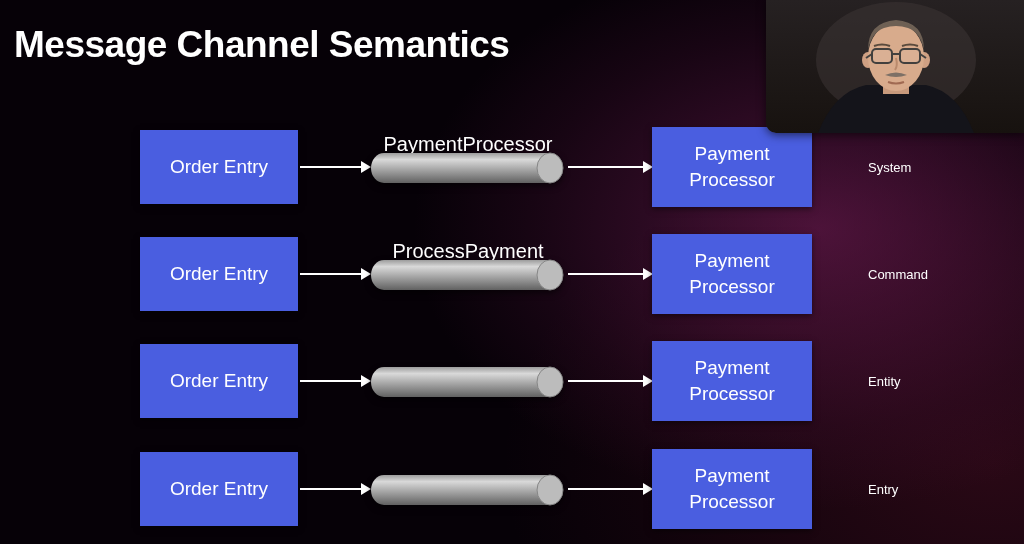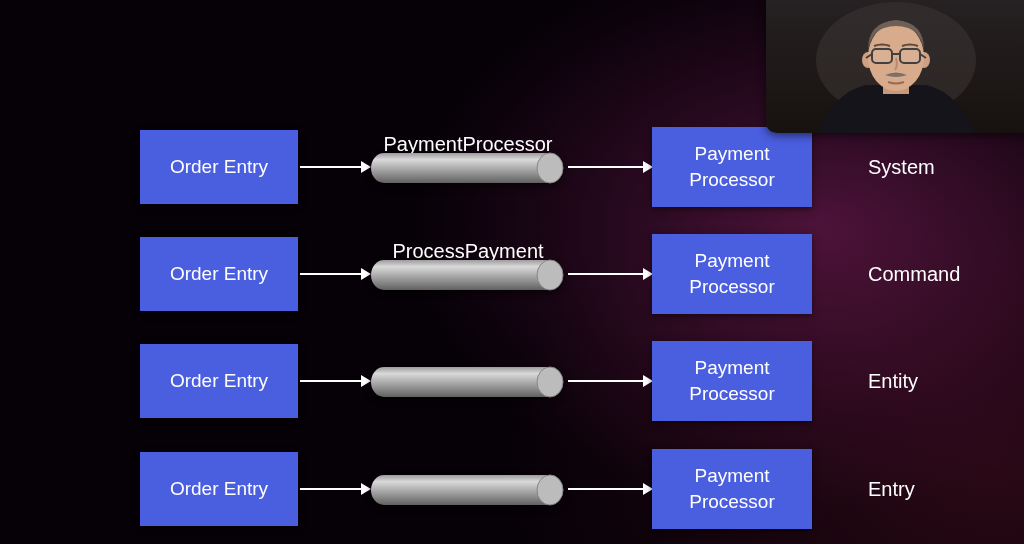--- a/index.html
+++ b/index.html
@@ -43,21 +43,21 @@
   .arrow::after{
     content:"";position:absolute;right:-9px;top:-5px;
     border-left:10px solid #fff;
     border-top:6px solid transparent;
     border-bottom:6px solid transparent;
   }
   .arrow.a1{left:300px;width:62px;}
   .arrow.a2{left:568px;width:76px;}
   .semantic-label{
     position:absolute;left:868px;top:52px;transform:translateY(-50%);
-    font-size:20px;color:#fff;white-space:nowrap;
+    font-size:13px;color:#fff;white-space:nowrap;
   }
   .webcam{
     position:absolute;left:766px;top:0;width:258px;height:133px;
     border-bottom-left-radius:10px;
     overflow:hidden;
     box-shadow:0 2px 10px rgba(0,0,0,0.6);
   }
   .defs-holder{position:absolute;width:0;height:0;overflow:hidden;}
 </style>
 </head>
@@ -73,20 +73,21 @@
         <stop offset="55%" stop-color="#a6a6a6"></stop>
         <stop offset="100%" stop-color="#616161"></stop>
       </linearGradient>
       <linearGradient id="camBg" x1="0" y1="0" x2="0" y2="1">
         <stop offset="0%" stop-color="#262122"></stop>
         <stop offset="100%" stop-color="#17120f"></stop>
       </linearGradient>
     </defs>
   </svg>
 
+  <div class="slide-title">Message Channel Semantics</div>
 
   <div class="row" style="top:115px;">
     <div class="src-box">Order Entry</div>
     <div class="channel-label">PaymentProcessor</div>
     <div class="arrow a1"></div>
     <svg class="cylinder" viewBox="0 0 196 32">
       <rect x="14" y="1" width="166" height="30" fill="url(#cylBody)"></rect>
       <ellipse cx="14" cy="16" rx="13" ry="15" fill="url(#cylBody)"></ellipse>
       <ellipse cx="180" cy="16" rx="13" ry="15" fill="#bcbcbc" stroke="#868686" stroke-width="1"></ellipse>
     </svg>

